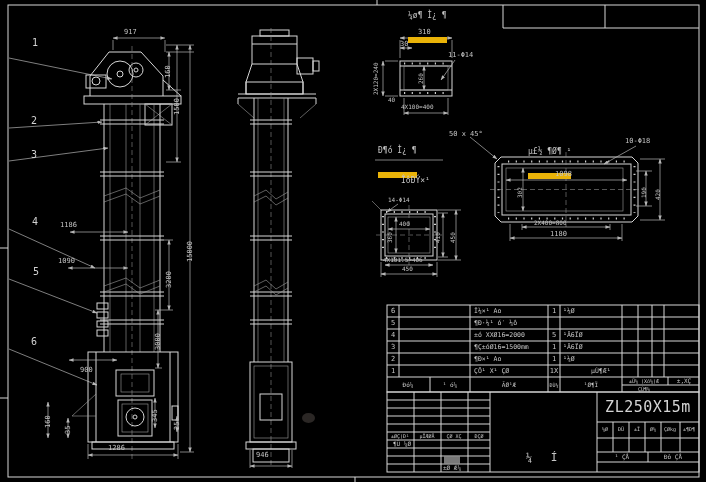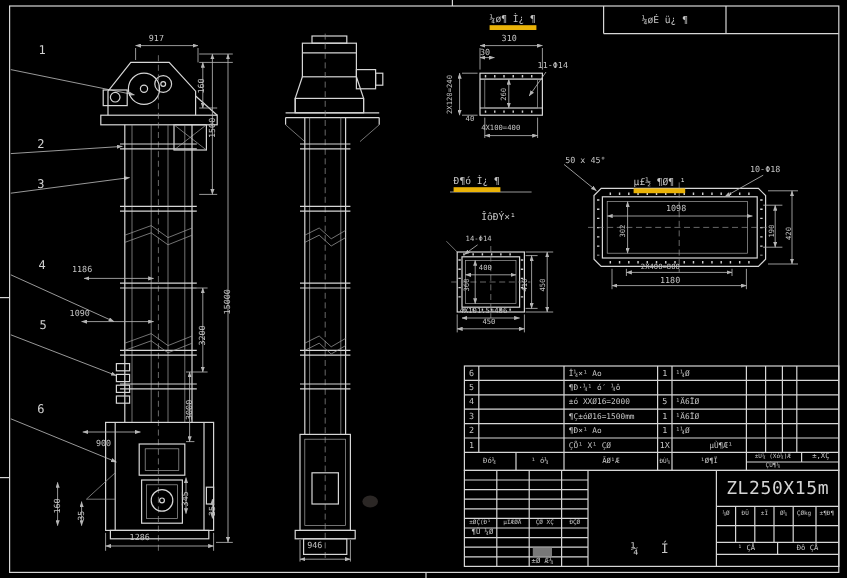--- a/index.html
+++ b/index.html
@@ -6,21 +6,21 @@
   .sheet{position:relative;width:706px;height:482px;background:#000;overflow:hidden;
          font-family:"DejaVu Sans Mono",monospace;color:#c6c6c6;}
   svg{position:absolute;left:0;top:0;}
   .ln{stroke:#d6d6d6;stroke-width:1;fill:none;}
   .thin{stroke:#9f9f9f;stroke-width:.6;fill:none;}
   .dim{stroke:#b5b5b5;stroke-width:.7;fill:none;}
   .cl{stroke:#8f8f8f;stroke-width:.6;stroke-dasharray:5 3;fill:none;}
   .dots{stroke:#cfcfcf;stroke-width:2;stroke-dasharray:1.2 6.5;fill:none;}
   .lb{position:absolute;white-space:nowrap;color:#c4c4c4;line-height:1;}
   .rot{transform:rotate(-90deg);transform-origin:0 0;}
-  .utitle{border-bottom:4px solid #eab308;padding-bottom:1px;}
+  .utitle{border-bottom:6px solid #eab308;padding-bottom:17px;}
   .bl{position:absolute;font-size:10px;color:#d2d2d2;line-height:1;}
   .c{position:absolute;transform:translate(-50%,-50%);white-space:nowrap;line-height:1;}
   .cell{position:absolute;display:flex;align-items:center;justify-content:center;white-space:nowrap;}
   .blob1{position:absolute;left:444px;top:456px;width:16px;height:8px;background:#8d8d8d;opacity:.85;}
   .blob2{position:absolute;left:302px;top:413px;width:13px;height:10px;background:#2b2725;border-radius:50%;}
 </style>
 </head>
 <body>
 
 <div class="sheet">
@@ -305,23 +305,20 @@
     <line class="ln" x1="597" y1="462" x2="699" y2="462"></line>
     <line class="ln" x1="613" y1="422" x2="613" y2="452"></line>
     <line class="ln" x1="629" y1="422" x2="629" y2="452"></line>
     <line class="ln" x1="645" y1="422" x2="645" y2="452"></line>
     <line class="ln" x1="661" y1="422" x2="661" y2="452"></line>
     <line class="ln" x1="680" y1="422" x2="680" y2="452"></line>
     <line class="ln" x1="648" y1="452" x2="648" y2="462"></line>
   </g>
 </svg>
 
-<div class="cell" style="left:503px;top:5px;width:102px;height:23px;font-size:8px;">
-  <span>¼øÉ ü¿ ¶</span>
-</div>
 
 <div id="labels">
       <span class="lb" style="left: 124px; top: 29px; font-size: 7px;">917</span>
       <span class="lb" style="left: 60px; top: 222px; font-size: 7px;">1186</span>
       <span class="lb" style="left: 58px; top: 258px; font-size: 7px;">1090</span>
       <span class="lb" style="left: 80px; top: 350px; font-size: 7px; margin-top: 17px;">900</span>
       <span class="lb" style="left: 108px; top: 445px; font-size: 7px;">1286</span>
       <span class="lb" style="left: 256px; top: 452px; font-size: 7px;">946</span>
       <span class="lb rot" style="left: 165px; top: 78px; font-size: 7px;">160</span>
       <span class="lb rot" style="left: 174px; top: 115px; font-size: 7px;">1500</span>
@@ -335,21 +332,21 @@
       <span class="lb utitle" style="left: 408px; top: 12px; font-size: 8px;">¼ø¶ Ì¿ ¶</span>
       <span class="lb" style="left: 418px; top: 29px; font-size: 7px;">310</span>
       <span class="lb" style="left: 400px; top: 41px; font-size: 7px;">30</span>
       <span class="lb" style="left: 448px; top: 52px; font-size: 7px;">11-Φ14</span>
       <span class="lb rot" style="left: 373px; top: 95px; font-size: 6px;">2X120=240</span>
       <span class="lb rot" style="left: 418px; top: 84px; font-size: 6px;">260</span>
       <span class="lb" style="left: 388px; top: 97px; font-size: 6px;">40</span>
       <span class="lb" style="left: 401px; top: 104px; font-size: 6px;">4X100=400</span>
       <span class="lb utitle" style="left: 378px; top: 147px; font-size: 8px;">Ð¶ó Ì¿ ¶</span>
       <span class="lb" style="left: 377px; top: 177px; font-size: 8px; margin-left: 24px;">ÎôÐÝ×¹</span>
-      <span class="lb" style="left: 471px; top: 131px; font-size: 7px; text-align: right;">50 x 45°</span>
+      <span class="lb" style="left: 449px; top: 131px; font-size: 7px; text-align: right;">50 x 45°</span>
       <span class="lb utitle" style="left: 528px; top: 136px; font-size: 8px; margin-top: 12px;">µ£½ ¶Ø¶ ¹</span>
       <span class="lb" style="left: 625px; top: 138px; font-size: 7px;">10-Φ18</span>
       <span class="lb" style="left: 555px; top: 171px; font-size: 7px;">1098</span>
       <span class="lb rot" style="left: 517px; top: 198px; font-size: 6px;">302</span>
       <span class="lb rot" style="left: 641px; top: 198px; font-size: 6px;">190</span>
       <span class="lb rot" style="left: 655px; top: 200px; font-size: 6px;">420</span>
       <span class="lb" style="left: 534px; top: 220px; font-size: 6px;">2X400=800</span>
       <span class="lb" style="left: 550px; top: 231px; font-size: 7px;">1180</span>
       <span class="lb" style="left: 388px; top: 197px; font-size: 6px;">14-Φ14</span>
       <span class="lb" style="left: 399px; top: 221px; font-size: 6px;">400</span>

